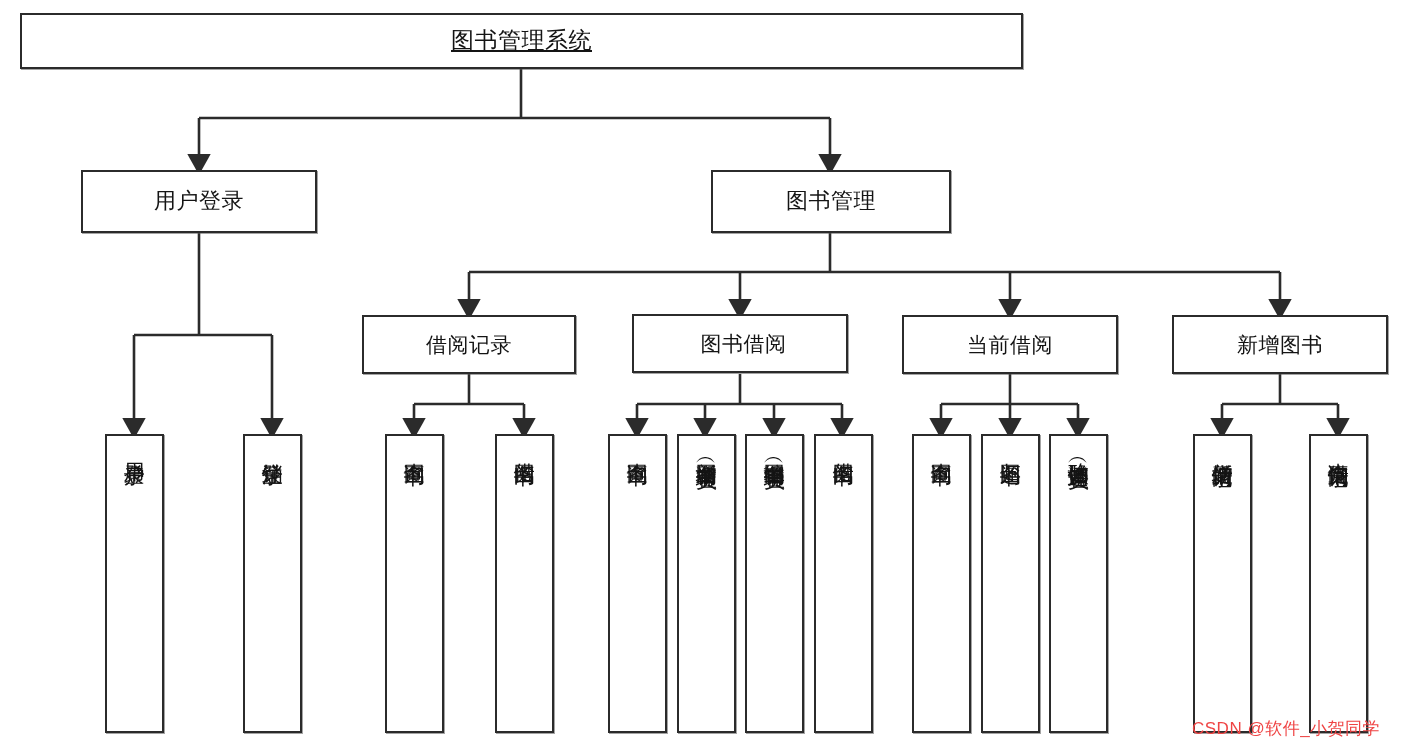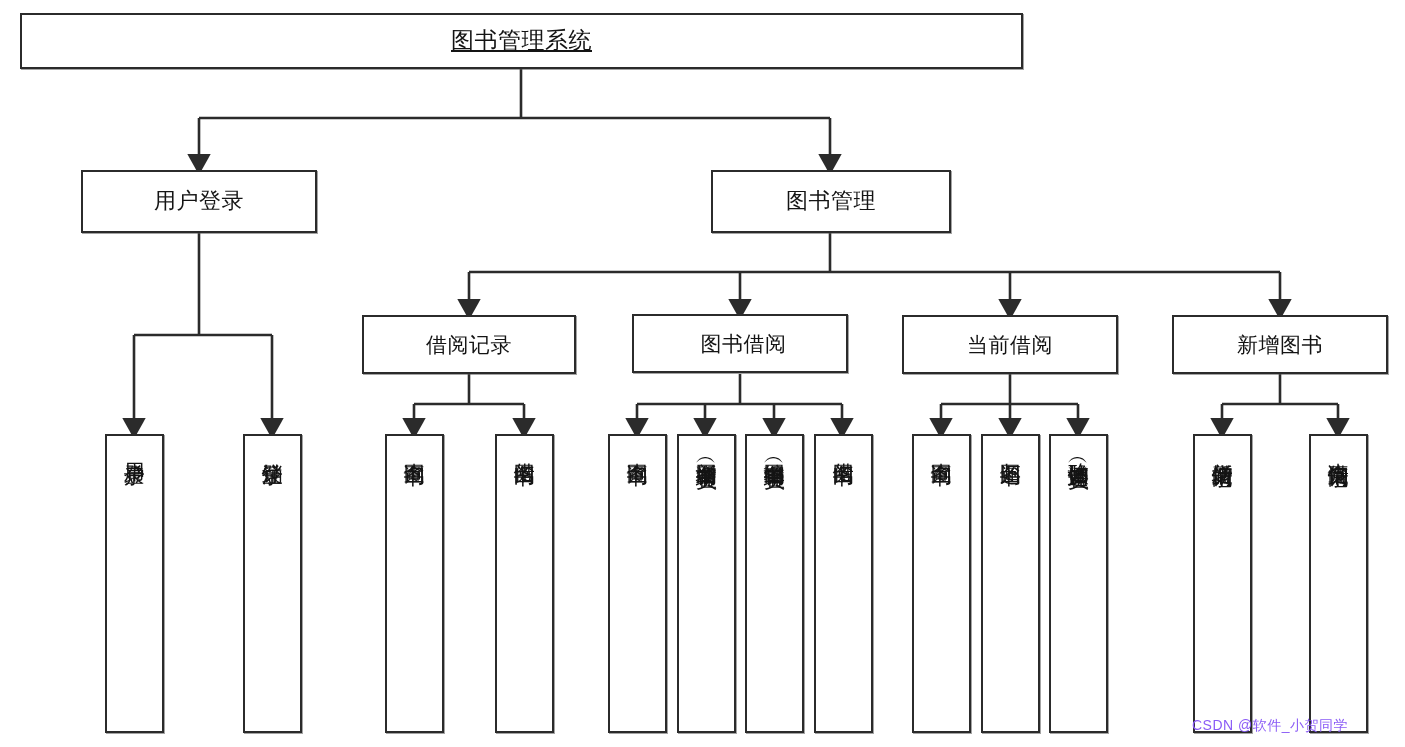--- a/index.html
+++ b/index.html
@@ -56,22 +56,22 @@
   .node.leaf .label {
     writing-mode: vertical-rl;
     text-orientation: upright;
     font-size: 21px;
     line-height: 1.30;
     letter-spacing: 1px;
     white-space: nowrap;
   }
   .watermark {
     position: absolute;
-    font-size: 14px;
-    color: #8b5cf6;
+    font-size: 17px;
+    color: #ef4444;
     letter-spacing: 0.5px;
     white-space: nowrap;
     user-select: none;
   }
 </style>
 </head>
 <body>
 
 <div id="canvas">
 

